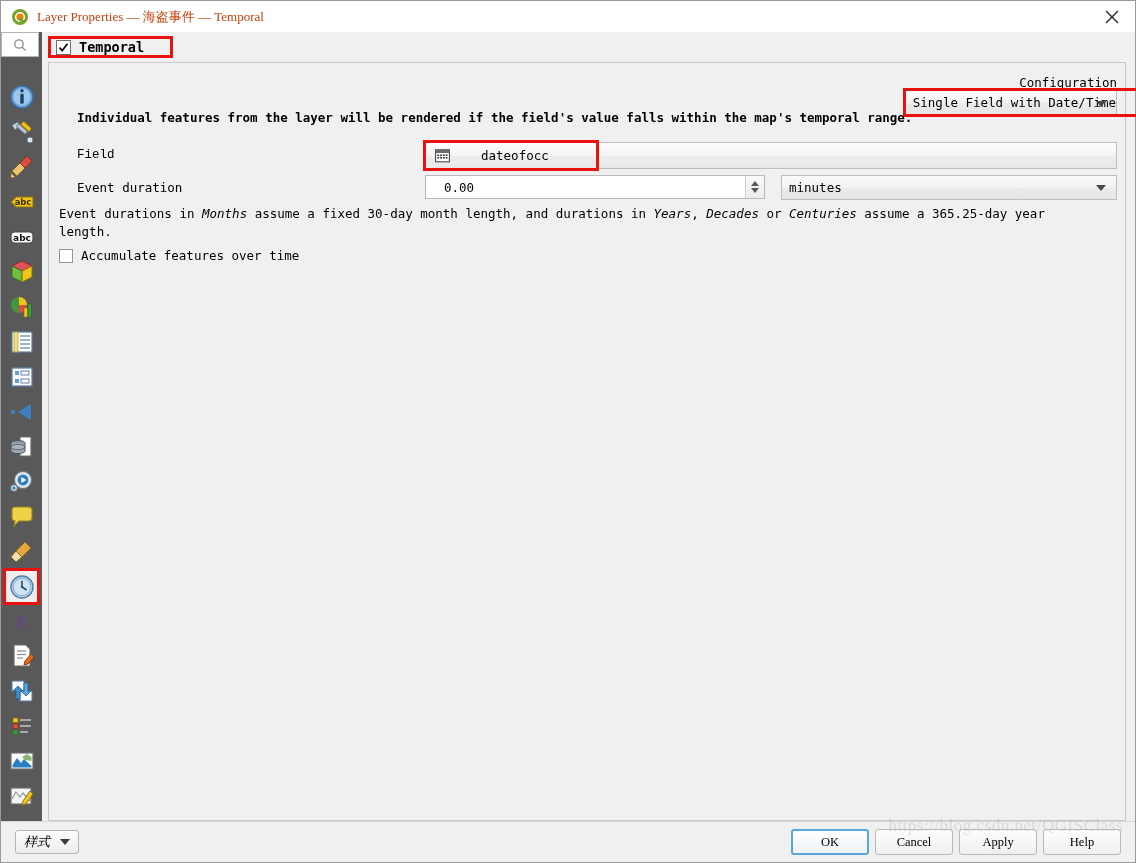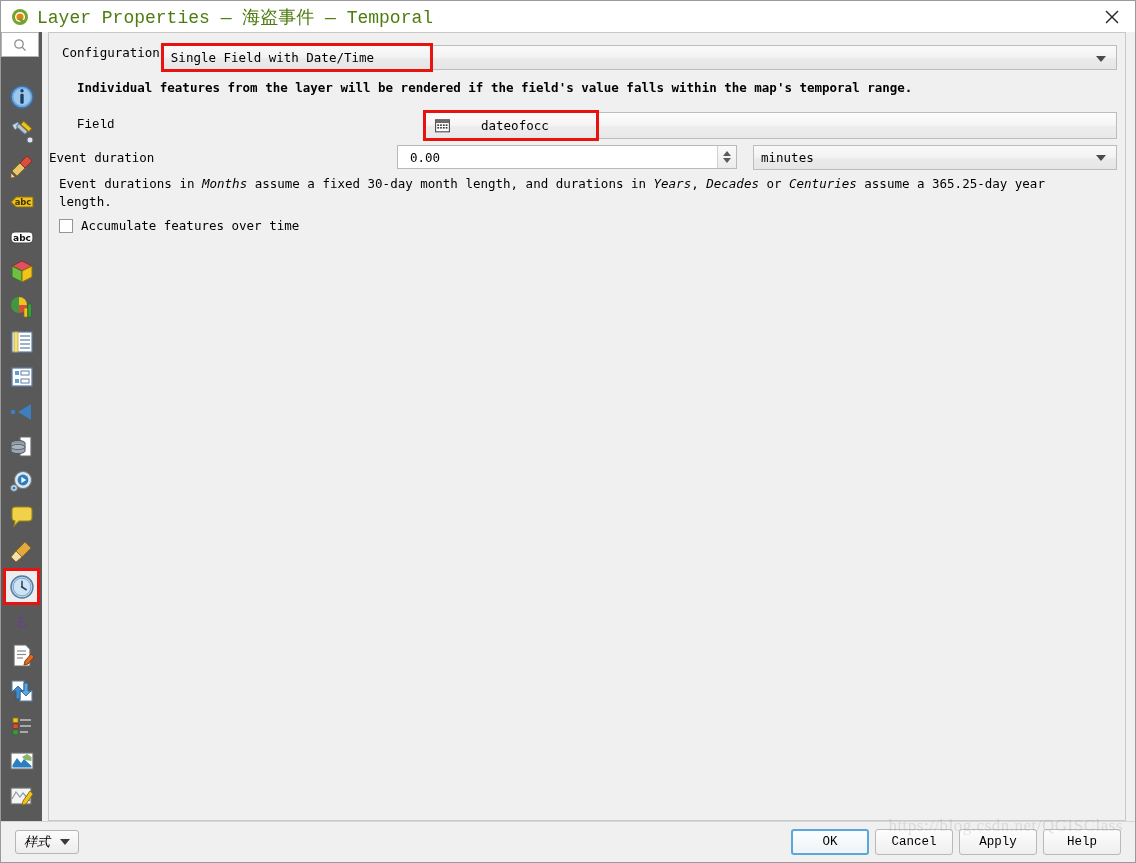--- a/index.html
+++ b/index.html
@@ -39,23 +39,23 @@
     flex: 0 0 auto;
     position: relative;
   }
   #qgis-logo {
     width: 18px; height: 18px;
     margin-left: 10px;
     margin-right: 8px;
     flex: 0 0 auto;
   }
   #title-text {
-    font-family: Liberation Mono, monospace;
-    font-size: 18px;
-    color: #4d7c0f;
+    font-family: Liberation Serif, serif;
+    font-size: 13px;
+    color: #c2410c;
     white-space: nowrap;
   }
   #close-btn {
     position: absolute;
     right: 0; top: 0;
     width: 46px; height: 31px;
     display: flex;
     align-items: center;
     justify-content: center;
     cursor: default;
@@ -184,21 +184,22 @@
     color: #000;
   }
 
   
   #config-row {
     position: absolute;
     left: 0; top: 12px;
     right: 8px;
     height: 28px;
     display: flex;
-    align-items: flex-start;
+    align-items: flex-end;
+    flex-direction: column;
   }
   #config-label {
     margin-left: 13px;
     margin-right: 0px;
     white-space: nowrap;
   }
   #config-combo-wrap {
     position: relative;
     flex: 1 1 auto;
     margin-left: 3px;
@@ -284,35 +285,36 @@
   #dur-row {
     position: absolute;
     left: 0;
     top: 111px;
     right: 8px;
     height: 26px;
     display: flex;
     align-items: center;
   }
   #dur-label {
+    margin-left: 28px;
     width: 348px;
     flex: 0 0 auto;
   }
   #spin {
     width: 340px;
     height: 24px;
     box-sizing: border-box;
     border: 1px solid #b9b9b9;
     background: #ffffff;
     display: flex;
     align-items: center;
     position: relative;
     flex: 0 0 auto;
   }
-  #spin-value { padding-left: 12px; }
+  #spin-value { padding-left: 18px; }
   #spin-buttons {
     position: absolute;
     right: 0; top: 0;
     width: 18px; height: 100%;
     border-left: 1px solid #cfcfcf;
     background: linear-gradient(to bottom,#fafafa,#ececec);
     display: flex;
     flex-direction: column;
     align-items: center;
     justify-content: center;
@@ -404,21 +406,21 @@
   }
   .dlg-btn {
     height: 26px;
     box-sizing: border-box;
     border: 1px solid #b9b9b9;
     border-radius: 3px;
     background: linear-gradient(to bottom,#fdfdfd,#efefef);
     display: inline-flex;
     align-items: center;
     justify-content: center;
-    font-family: Liberation Mono, monospace;
+    font-family: Liberation Serif, serif;
     font-size: 12.5px;
     color: #000;
     min-width: 78px;
     padding: 0 6px;
   }
   .dlg-btn.default {
     border: 2px solid #5aa7dd;
     background: linear-gradient(to bottom,#fbfdfe,#f0f4f7);
   }
 
@@ -650,20 +652,30 @@
             <path d="M3 16 L7 9 L11 14 L14 10 L21 18" fill="none" stroke="#8a9aa8" stroke-width="1.2"></path>
             <path d="M14 18 L21 8 L24 11 L17 21 L13 22 Z" fill="#f0c419" stroke="#8a7212" stroke-width="1"></path>
           </svg>
         </div>
 
       </div>
     </div>
 
     <div id="content">
 
+      <div id="group-header">
+        <div id="temporal-toggle">
+          <span id="temporal-check">
+            <svg width="11" height="11" viewBox="0 0 11 11">
+              <path d="M1.5 5.6 L4.2 8.6 L9.5 1.8" fill="none" stroke="#111" stroke-width="1.8"></path>
+            </svg>
+          </span>
+          <span id="temporal-label">Temporal</span>
+        </div>
+      </div>
 
       <div id="groupbox">
 
         <div id="config-row">
           <span id="config-label" class="mono">Configuration</span>
           <span id="config-combo-wrap">
             <span class="combo">
               <span class="combo-text mono">Single Field with Date/Time</span>
               <span class="arrow"></span>
             </span>

